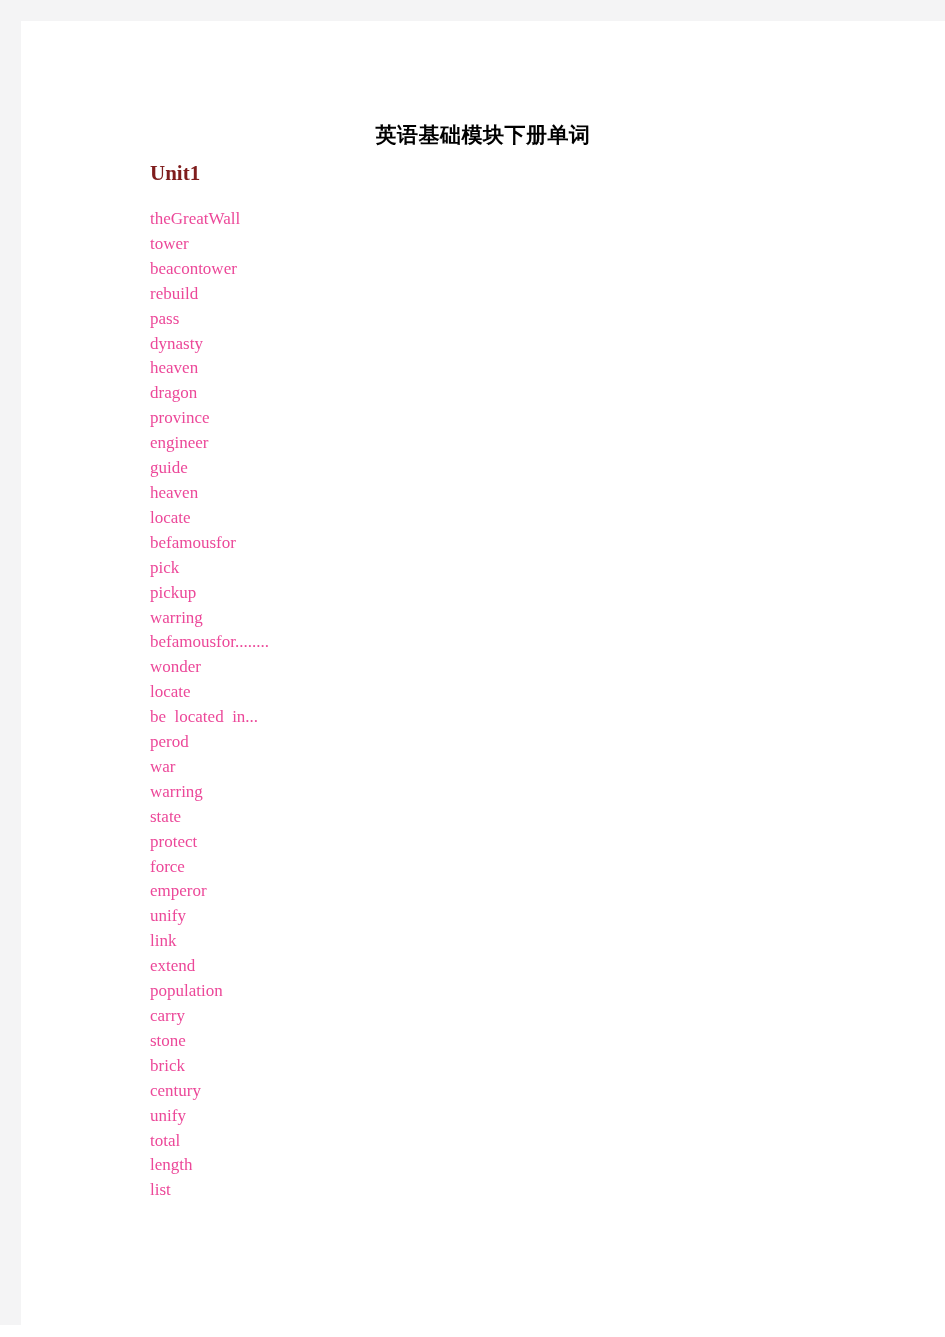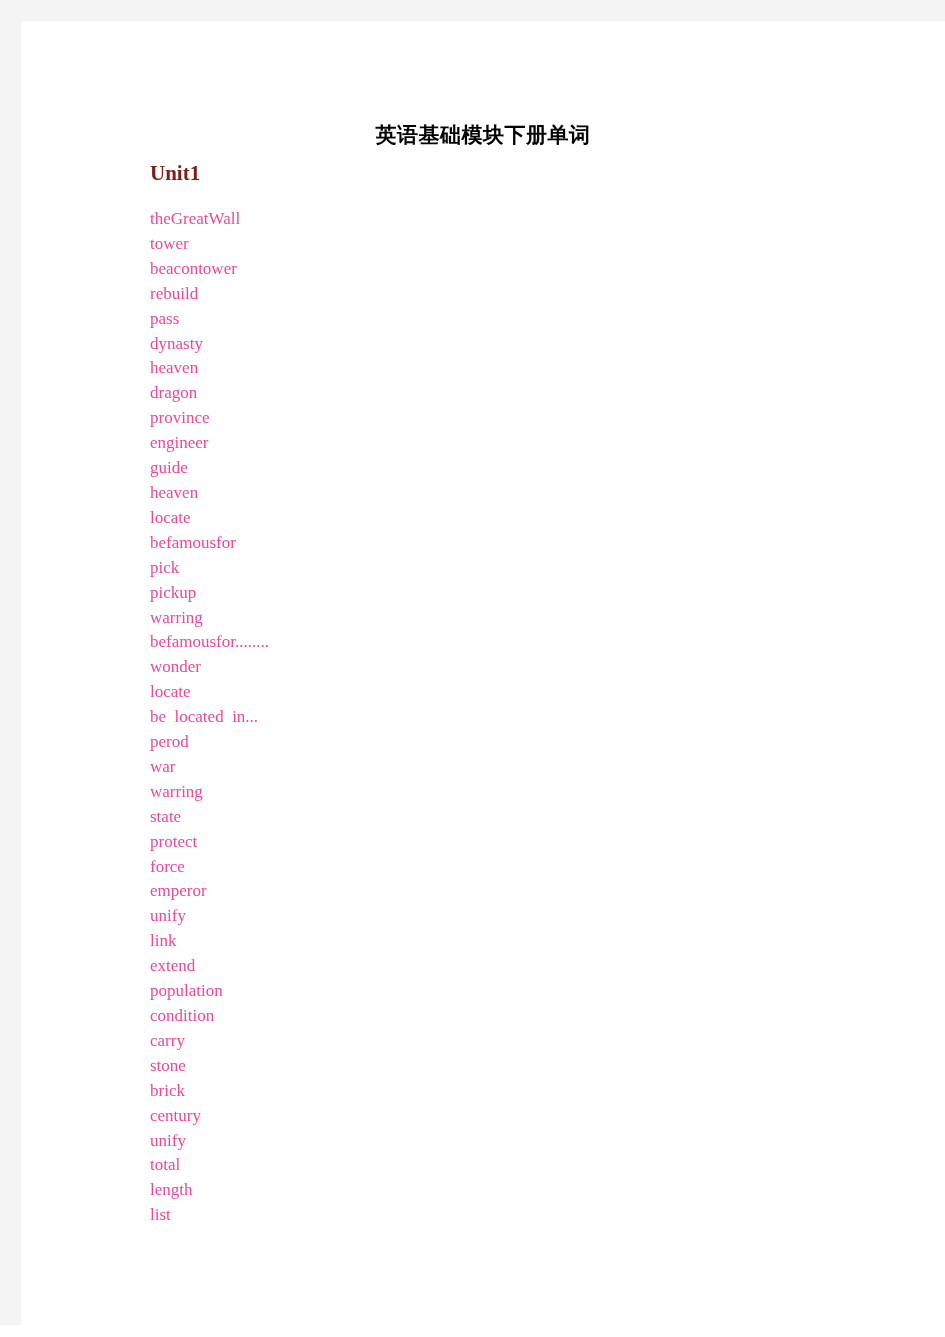--- a/index.html
+++ b/index.html
@@ -115,21 +115,20 @@
       <li class="word-item">war</li>
       <li class="word-item">warring</li>
       <li class="word-item">state</li>
       <li class="word-item">protect</li>
       <li class="word-item">force</li>
       <li class="word-item">emperor</li>
       <li class="word-item">unify</li>
       <li class="word-item">link</li>
       <li class="word-item">extend</li>
       <li class="word-item">population</li>
-      <li class="word-item">condition</li>
       <li class="word-item">carry</li>
       <li class="word-item">stone</li>
       <li class="word-item">brick</li>
       <li class="word-item">century</li>
       <li class="word-item">unify</li>
       <li class="word-item">total</li>
       <li class="word-item">length</li>
       <li class="word-item">list</li>
     </ul>
 

